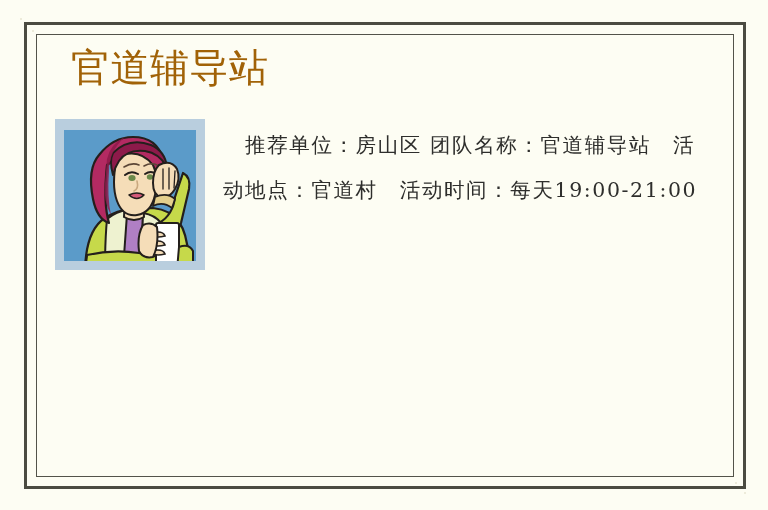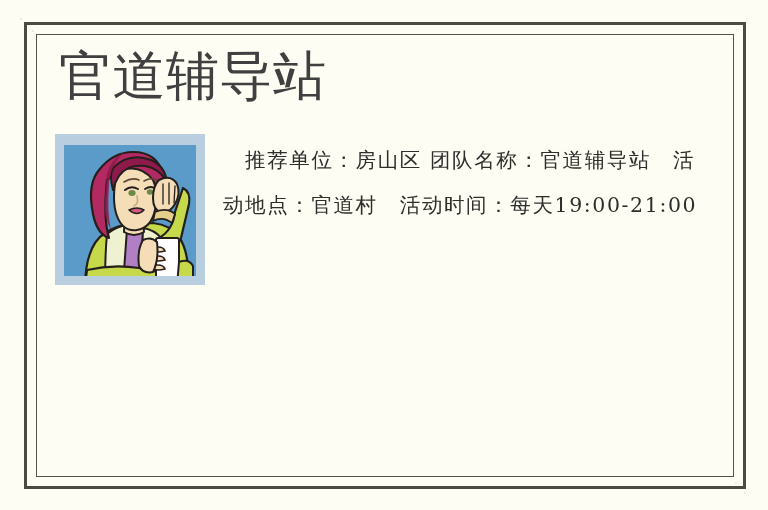--- a/index.html
+++ b/index.html
@@ -49,26 +49,26 @@
     left: 0;
     top: 0;
     right: 0;
     bottom: 0;
     padding: 22px 26px 10px 28px;
     box-sizing: border-box;
   }
 
   .page-title {
     font-family: "DejaVu Sans", "Liberation Sans", sans-serif;
-    font-size: 53px;
+    font-size: 39px;
     line-height: 1.08;
     font-weight: 400;
-    color: #404040;
+    color: #a16207;
     letter-spacing: 0.5px;
-    margin: 0 0 26px 4px;
+    margin: 0 0 26px 16px;
     white-space: nowrap;
   }
 
   .body-block {
     position: relative;
   }
 
   .figure {
     float: left;
     width: 150px;

